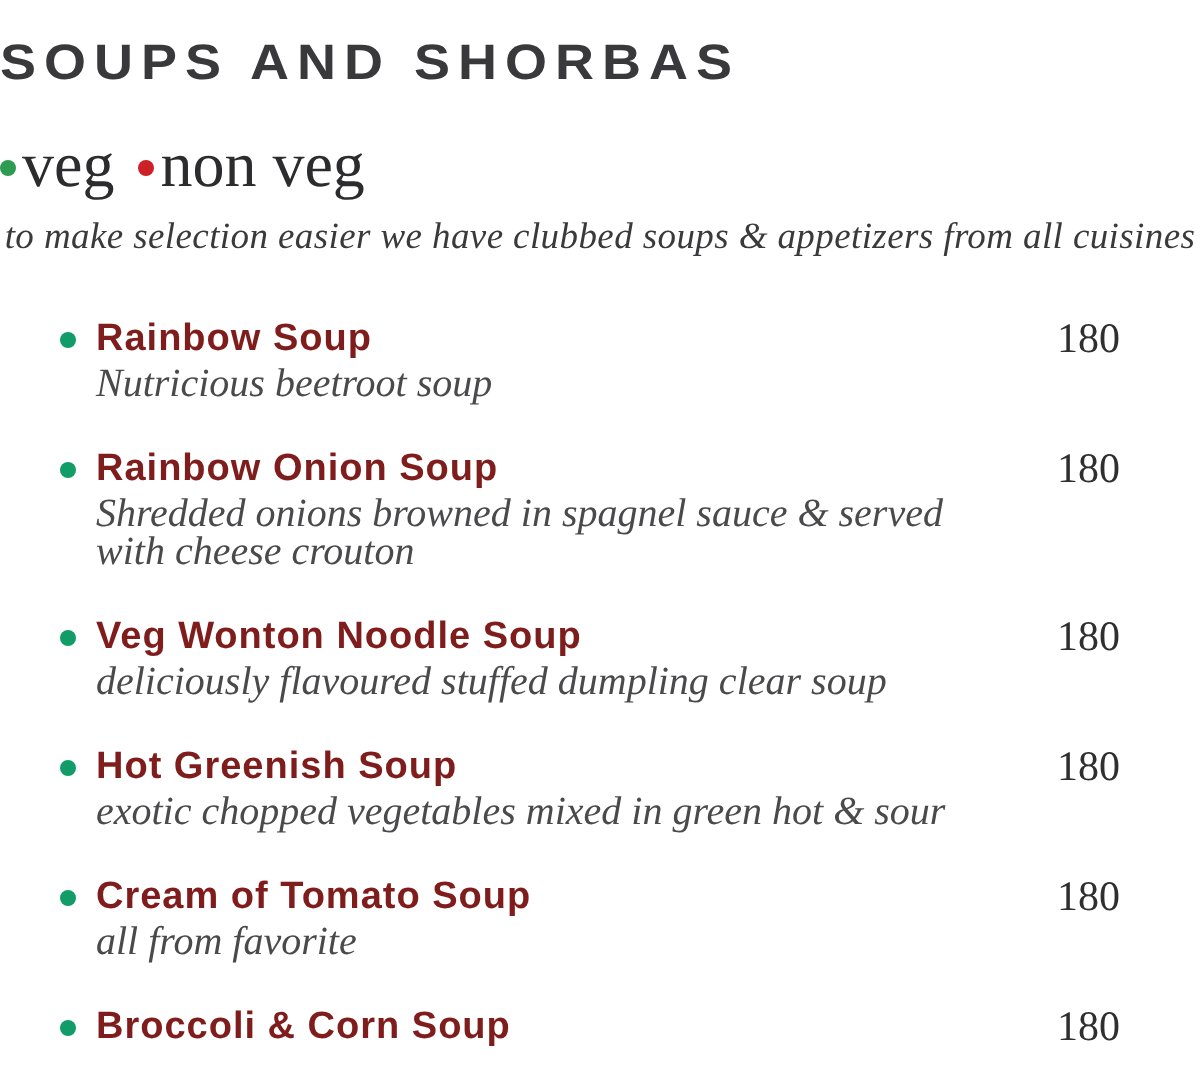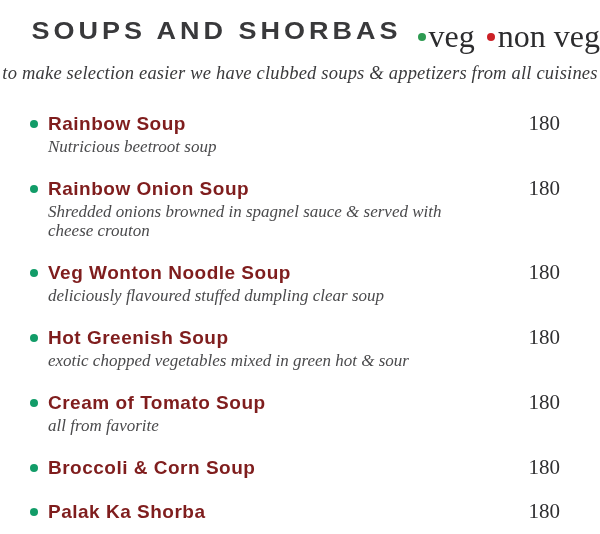--- a/index.html
+++ b/index.html
@@ -16,20 +16,21 @@
   }
 
   
   .header {
     padding-top: 14px;
     display: flex;
     justify-content: flex-end;
     align-items: baseline;
     gap: 16px;
     white-space: nowrap;
+    flex-direction: column;
   }
   .page-title {
     font-family: "Liberation Sans", sans-serif;
     font-weight: 700;
     font-size: 27px;
     line-height: 34px;
     letter-spacing: 4px;
     color: #39393b;
     transform: scaleY(0.92);
   }
@@ -89,21 +90,21 @@
     font-family: "Liberation Sans", sans-serif;
     font-weight: 700;
     font-size: 19px;
     line-height: 22px;
     letter-spacing: 0.5px;
     color: #7f1d1d;
   }
   .item-desc {
     font-family: "Liberation Serif", serif;
     font-style: italic;
-    font-size: 17px;
+    font-size: 20px;
     line-height: 19px;
     color: #4a4a4c;
     margin-top: 2px;
   }
   .item-price {
     font-family: "Liberation Serif", serif;
     font-size: 21px;
     line-height: 24px;
     color: #2f2f31;
     text-align: right;

